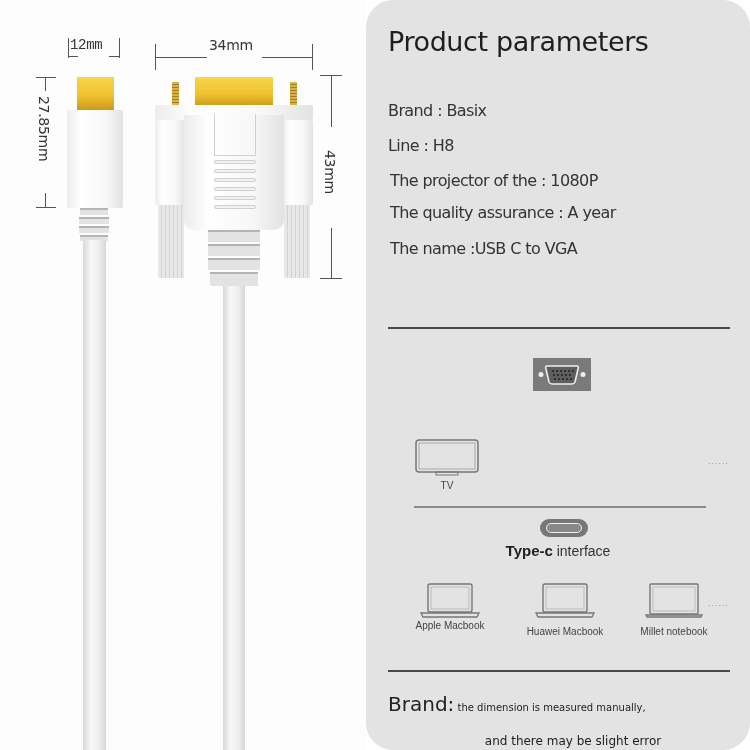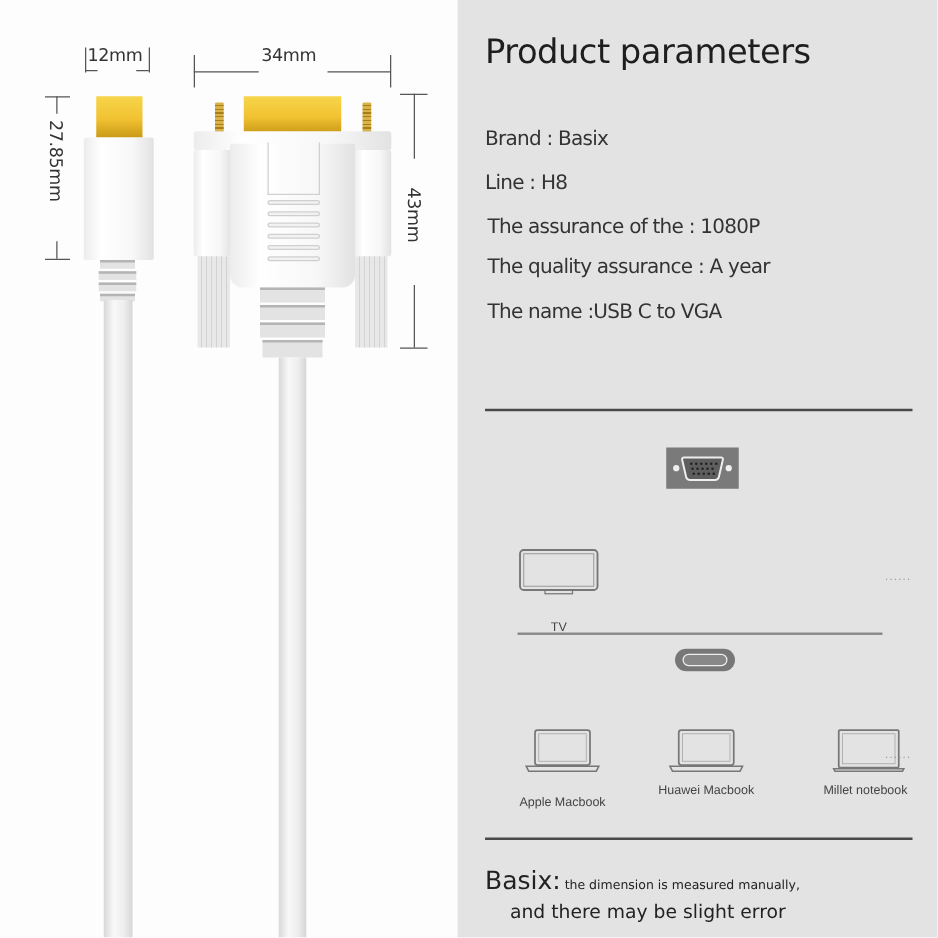--- a/index.html
+++ b/index.html
@@ -14,47 +14,47 @@
   .vline { position:absolute; width:1px; background:#555; }
 
   .gold { position:absolute; background:linear-gradient(180deg,#f7d54a 0%,#f1c232 55%,#c99a16 100%); }
   .white-body { position:absolute; background:linear-gradient(90deg,#ececec 0%,#ffffff 25%,#f7f7f7 70%,#e2e2e2 100%); border-radius:2px; }
   .cable { position:absolute; background:linear-gradient(90deg,#d8d8d8 0%,#f8f8f8 35%,#eeeeee 70%,#d6d6d6 100%); }
   .ring { position:absolute; background:#e3e3e3; border-top:2px solid #b4b4b4; }
   .slot { position:absolute; height:4px; border:1px solid #cfcfcf; border-radius:3px; background:#f2f2f2; }
   .screw { position:absolute; width:7px; background:repeating-linear-gradient(180deg,#d9b34a 0 2px,#a67e1a 2px 3px); border-radius:1px; }
 
   
-  .right { position:absolute; left:366px; top:0; width:384px; height:750px; background:#e3e3e3; }
+  .right { position:absolute; left:366px; top:0; width:384px; height:750px; background:#e3e3e3;border-radius:27px; }
   .title { position:absolute; left:22px; top:26px; font-family:"DejaVu Sans", sans-serif; font-size:27px; color:#1e1e1e; letter-spacing:-0.4px; }
   .param { position:absolute; left:22px; font-family:"DejaVu Sans", sans-serif; font-size:16px; color:#333; letter-spacing:-0.6px; white-space:nowrap; }
   .sep-dark { position:absolute; left:22px; width:342px; height:2px; background:#4a4a4a; }
   .sep-mid { position:absolute; left:48px; width:292px; height:2px; background:#8c8c8c; }
 
   .iface-label { position:absolute; left:0; width:384px; text-align:center; font-size:14px; color:#333; }
   .iface-label b { font-weight:bold; color:#222; font-size:15px; }
   .dev { position:absolute; text-align:center; font-size:10px; color:#444; }
-  .dev .cap { display:block; margin-top:16px; white-space:nowrap; }
+  .dev .cap { display:block; margin-top:0; white-space:nowrap; }
   .dots { position:absolute; font-size:9px; color:#999; letter-spacing:1px; }
 
   .note { position:absolute; left:22px; top:692px; width:350px; font-family:"DejaVu Sans", sans-serif; color:#222; }
   .note .lbl { font-size:20px; }
   .note .body { font-size:10px; }
-  .note .line2 { display:block; text-align:left; font-size:15px; margin-top:4px; padding-left:20px; }
+  .note .line2 { display:block; text-align:center; font-size:12px; margin-top:18px; padding-left:20px; }
 </style>
 </head>
 <body>
 
 <div class="left">
 
   <div class="vline" style="left:68px;top:38px;height:20px;"></div>
   <div class="vline" style="left:119px;top:38px;height:20px;"></div>
   <div class="hline" style="left:68px;top:56px;width:10px;"></div>
   <div class="hline" style="left:109px;top:56px;width:10px;"></div>
-  <div class="dim-text" style="left:70px;top:37px;">12mm</div>
+  <div class="dim-text" style="left:70px;top:37px;font-family:Liberation Mono, monospace;">12mm</div>
 
   <div class="hline" style="left:36px;top:77px;width:20px;"></div>
   <div class="hline" style="left:36px;top:207px;width:20px;"></div>
   <div class="vline" style="left:45px;top:77px;height:14px;"></div>
   <div class="vline" style="left:45px;top:193px;height:14px;"></div>
   <div class="dim-text vtext" style="left:36px;top:96px;">27.85mm</div>
 
   <div class="gold" style="left:77px;top:77px;width:37px;height:33px;"></div>
   <div class="white-body" style="left:67px;top:110px;width:56px;height:98px;"></div>
   <div class="ring" style="left:80px;top:208px;width:28px;height:7px;"></div>
@@ -96,21 +96,21 @@
   <div class="ring" style="left:208px;top:258px;width:52px;height:12px;"></div>
   <div class="ring" style="left:210px;top:272px;width:48px;height:14px;"></div>
   <div class="cable" style="left:223px;top:286px;width:22px;height:464px;"></div>
 </div>
 
 <div class="right">
   <div class="title">Product parameters</div>
 
   <div class="param" style="top:101px;">Brand : Basix</div>
   <div class="param" style="top:136px;">Line : H8</div>
-  <div class="param" style="top:171px;left:24px;">The assurance of the : 1080P</div>
+  <div class="param" style="top:171px;left:24px;">The projector of the : 1080P</div>
   <div class="param" style="top:239px;left:24px;">The name :USB C to VGA</div>
   <div class="param" style="top:203px;left:24px;">The quality assurance : A year</div>
 
   <div class="sep-dark" style="top:327px;"></div>
 
   <div style="position:absolute;left:167px;top:358px;width:58px;height:33px;background:#7a7a7a;">
     <svg width="58" height="33" viewBox="0 0 58 33">
       <circle cx="8" cy="16.5" r="2.5" fill="#eee"></circle>
       <circle cx="50" cy="16.5" r="2.5" fill="#eee"></circle>
       <path d="M14 8 H44 Q46 8 45 11 L42 24 Q41 26 39 26 H19 Q17 26 16 24 L13 11 Q12 8 14 8 Z" fill="#5e5e5e" stroke="#eee" stroke-width="1.6"></path>
@@ -143,46 +143,47 @@
     </svg>
     <span class="cap">TV</span>
   </div>
   <div class="dots" style="left:342px;top:456px;">......</div>
 
   <div class="sep-mid" style="top:506px;"></div>
 
   <div style="position:absolute;left:174px;top:519px;width:48px;height:18px;background:#777;border-radius:9px;">
     <div style="position:absolute;left:6px;top:4px;width:36px;height:10px;border:1.5px solid #eee;border-radius:5px;background:#888;"></div>
   </div>
+  <div class="iface-label" style="top:542px;"><b>Type-c</b><span> interface</span></div>
 
   <div class="dev" style="left:44px;top:582px;width:80px;">
     <svg width="62" height="36" viewBox="0 0 62 36">
       <rect x="9" y="2" width="44" height="28" rx="2" fill="none" stroke="#777" stroke-width="1.4"></rect>
       <rect x="12" y="5" width="38" height="22" fill="none" stroke="#aaa" stroke-width="0.7"></rect>
       <path d="M2 31 H60 L58 35 H4 Z" fill="none" stroke="#777" stroke-width="1.3"></path>
     </svg>
     <span class="cap">Apple Macbook</span>
   </div>
   <div class="dev" style="left:154px;top:582px;width:90px;">
     <svg width="62" height="36" viewBox="0 0 62 36">
       <rect x="9" y="2" width="44" height="28" rx="2" fill="none" stroke="#777" stroke-width="1.4"></rect>
       <rect x="12" y="5" width="38" height="22" fill="none" stroke="#aaa" stroke-width="0.7"></rect>
       <path d="M2 31 H60 L58 35 H4 Z" fill="none" stroke="#777" stroke-width="1.3"></path>
     </svg>
     <span class="cap" style="margin-top:6px;">Huawei Macbook</span>
   </div>
-  <div class="dev" style="left:280px;top:582px;width:80px;text-align:right;">
+  <div class="dev" style="left:268px;top:582px;width:80px;">
     <svg width="62" height="36" viewBox="0 0 62 36">
       <rect x="7" y="2" width="48" height="30" rx="1" fill="none" stroke="#777" stroke-width="1.4"></rect>
       <rect x="10" y="5" width="42" height="24" fill="none" stroke="#aaa" stroke-width="0.7"></rect>
       <path d="M3 33 H59 L58 35 H4 Z" fill="none" stroke="#777" stroke-width="1.3"></path>
     </svg>
     <span class="cap" style="margin-top:6px;">Millet notebook</span>
   </div>
   <div class="dots" style="left:342px;top:598px;">......</div>
 
   <div class="sep-dark" style="top:670px;"></div>
 
   <div class="note">
-    <span class="lbl">Basix:</span><span class="body"> the dimension is measured manually,</span>
+    <span class="lbl">Brand:</span><span class="body"> the dimension is measured manually,</span>
     <span class="line2">and there may be slight error</span>
   </div>
 </div>
 
 </body></html>

